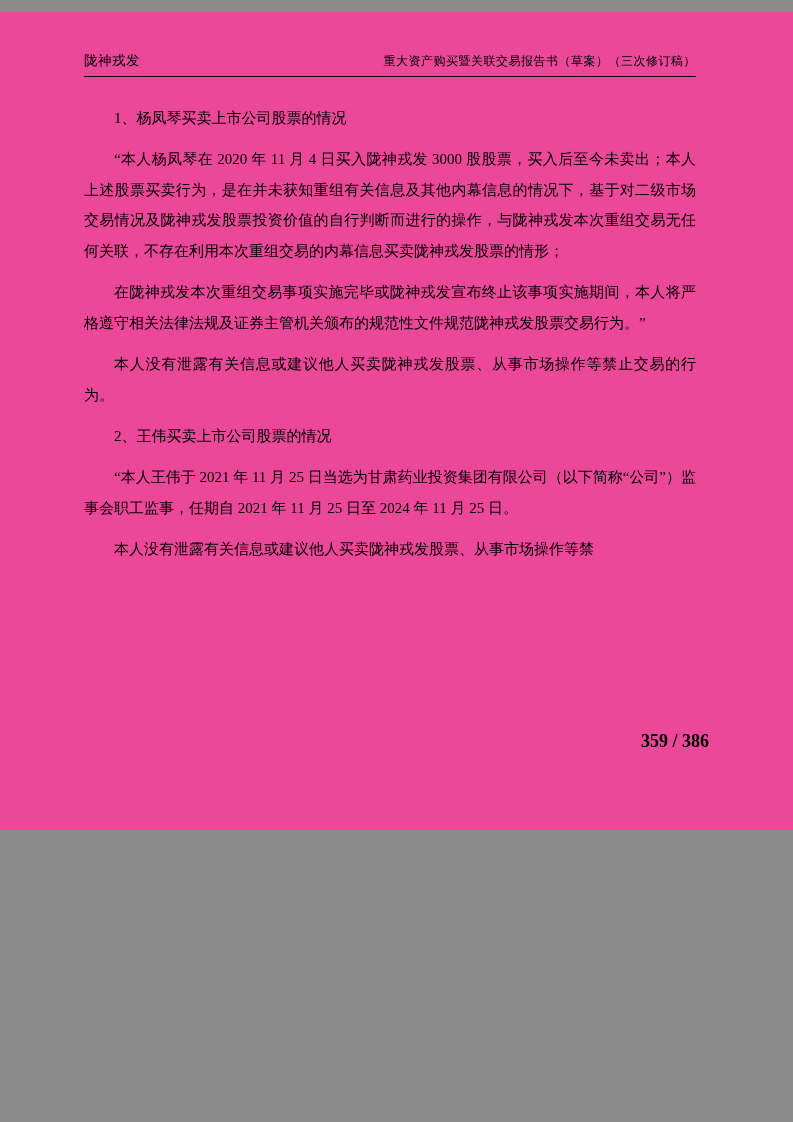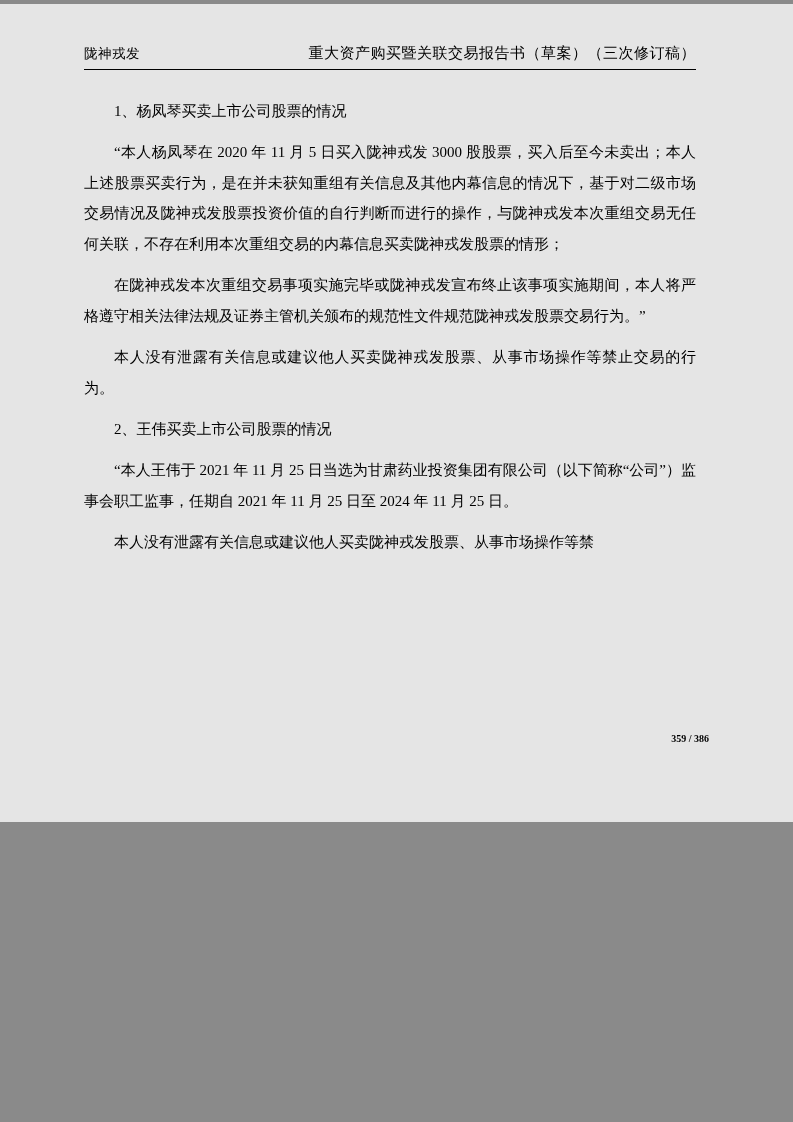--- a/index.html
+++ b/index.html
@@ -7,22 +7,22 @@
     padding: 0;
     background: #8a8a8a;
   }
   body {
     font-family: "Liberation Serif", "DejaVu Serif", serif;
   }
   .page {
     position: relative;
     width: 793px;
     height: 818px;
-    background: #e5e5e5;
-    margin: 4px auto;
+    background: #ec4899;
+    margin: 12px auto;
     box-sizing: border-box;
     overflow: hidden;
   }
   .page-inner {
     position: absolute;
     left: 84px;
     top: 40px;
     width: 612px;
   }
   .header {
@@ -32,21 +32,21 @@
     font-size: 13.5px;
     color: #000;
     letter-spacing: 0.5px;
     padding-bottom: 6px;
   }
   .header-left {
     white-space: nowrap;
   }
   .header-right {
     white-space: nowrap;
-    font-size: 15px;
+    font-size: 12px;
   }
   .header-rule {
     border: 0;
     border-top: 1px solid #000;
     margin: 0 0 26px 0;
   }
   .para {
     font-size: 15px;
     line-height: 2.03;
     text-align: justify;
@@ -54,40 +54,40 @@
     margin: 0 0 11px 0;
     color: #000;
   }
   .para.indent {
     text-indent: 2em;
   }
   .footer {
     position: absolute;
     right: 84px;
     bottom: 78px;
-    font-size: 10px;
+    font-size: 18px;
     font-weight: bold;
     color: #000;
     font-family: "Liberation Serif", serif;
   }
 </style>
 </head>
 <body>
 
 <div class="page">
   <div class="page-inner">
 
     <div class="header">
       <span class="header-left">陇神戎发</span>
       <span class="header-right">重大资产购买暨关联交易报告书（草案）（三次修订稿）</span>
     </div>
     <hr class="header-rule">
 
     <p class="para indent">1、杨凤琴买卖上市公司股票的情况</p>
-    <p class="para indent">“本人杨凤琴在 2020 年 11 月 5 日买入陇神戎发 3000 股股票，买入后至今未卖出；本人上述股票买卖行为，是在并未获知重组有关信息及其他内幕信息的情况下，基于对二级市场交易情况及陇神戎发股票投资价值的自行判断而进行的操作，与陇神戎发本次重组交易无任何关联，不存在利用本次重组交易的内幕信息买卖陇神戎发股票的情形；</p>
+    <p class="para indent">“本人杨凤琴在 2020 年 11 月 4 日买入陇神戎发 3000 股股票，买入后至今未卖出；本人上述股票买卖行为，是在并未获知重组有关信息及其他内幕信息的情况下，基于对二级市场交易情况及陇神戎发股票投资价值的自行判断而进行的操作，与陇神戎发本次重组交易无任何关联，不存在利用本次重组交易的内幕信息买卖陇神戎发股票的情形；</p>
     <p class="para indent">在陇神戎发本次重组交易事项实施完毕或陇神戎发宣布终止该事项实施期间，本人将严格遵守相关法律法规及证券主管机关颁布的规范性文件规范陇神戎发股票交易行为。”</p>
     <p class="para indent">本人没有泄露有关信息或建议他人买卖陇神戎发股票、从事市场操作等禁止交易的行为。</p>
     <p class="para indent">2、王伟买卖上市公司股票的情况</p>
     <p class="para indent">“本人王伟于 2021 年 11 月 25 日当选为甘肃药业投资集团有限公司（以下简称“公司”）监事会职工监事，任期自 2021 年 11 月 25 日至 2024 年 11 月 25 日。</p>
     <p class="para indent">本人没有泄露有关信息或建议他人买卖陇神戎发股票、从事市场操作等禁</p>
 
   </div>
 
   <div class="footer">359 / 386</div>
 </div>

